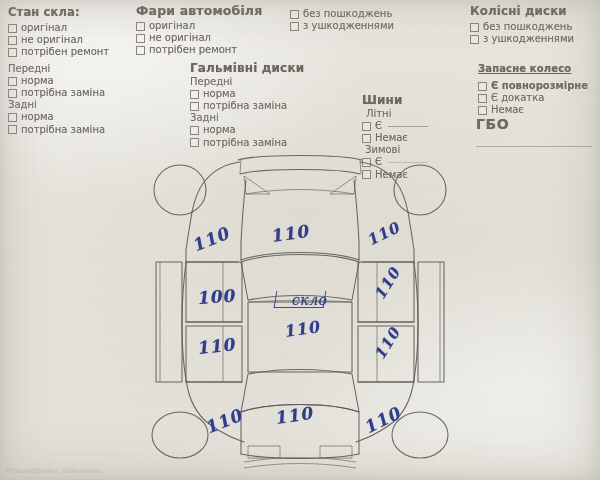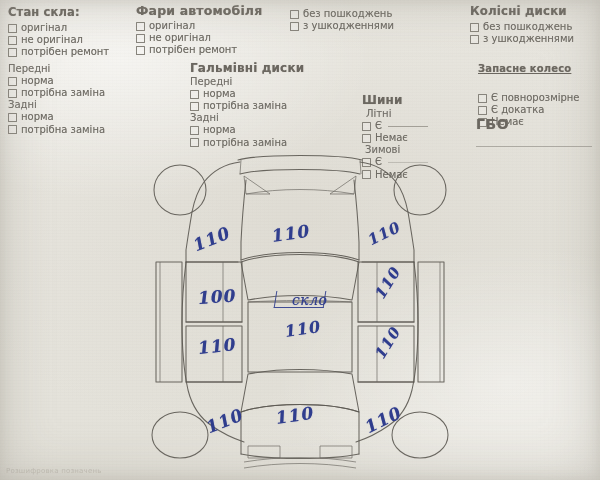--- a/index.html
+++ b/index.html
@@ -223,21 +223,21 @@
     <span class="ln" style="width:40px;opacity:.4;"></span>
   </div>
   <div class="opt">
     <span class="cb"></span>
     <span>Немає</span>
   </div>
 </div>
 
 <div class="blk" style="left:478px;top:62px;">
   <div class="hd" style="font-size:10px;text-decoration:underline;">Запасне колесо</div>
-  <div class="opt" style="margin-top:17px;">
+  <div class="opt" style="margin-top:5px;font-weight:bold;">
     <span class="cb"></span>
     <span>Є повнорозмірне</span>
   </div>
   <div class="opt">
     <span class="cb"></span>
     <span>Є докатка</span>
   </div>
   <div class="opt">
     <span class="cb"></span>
     <span>Немає</span>

